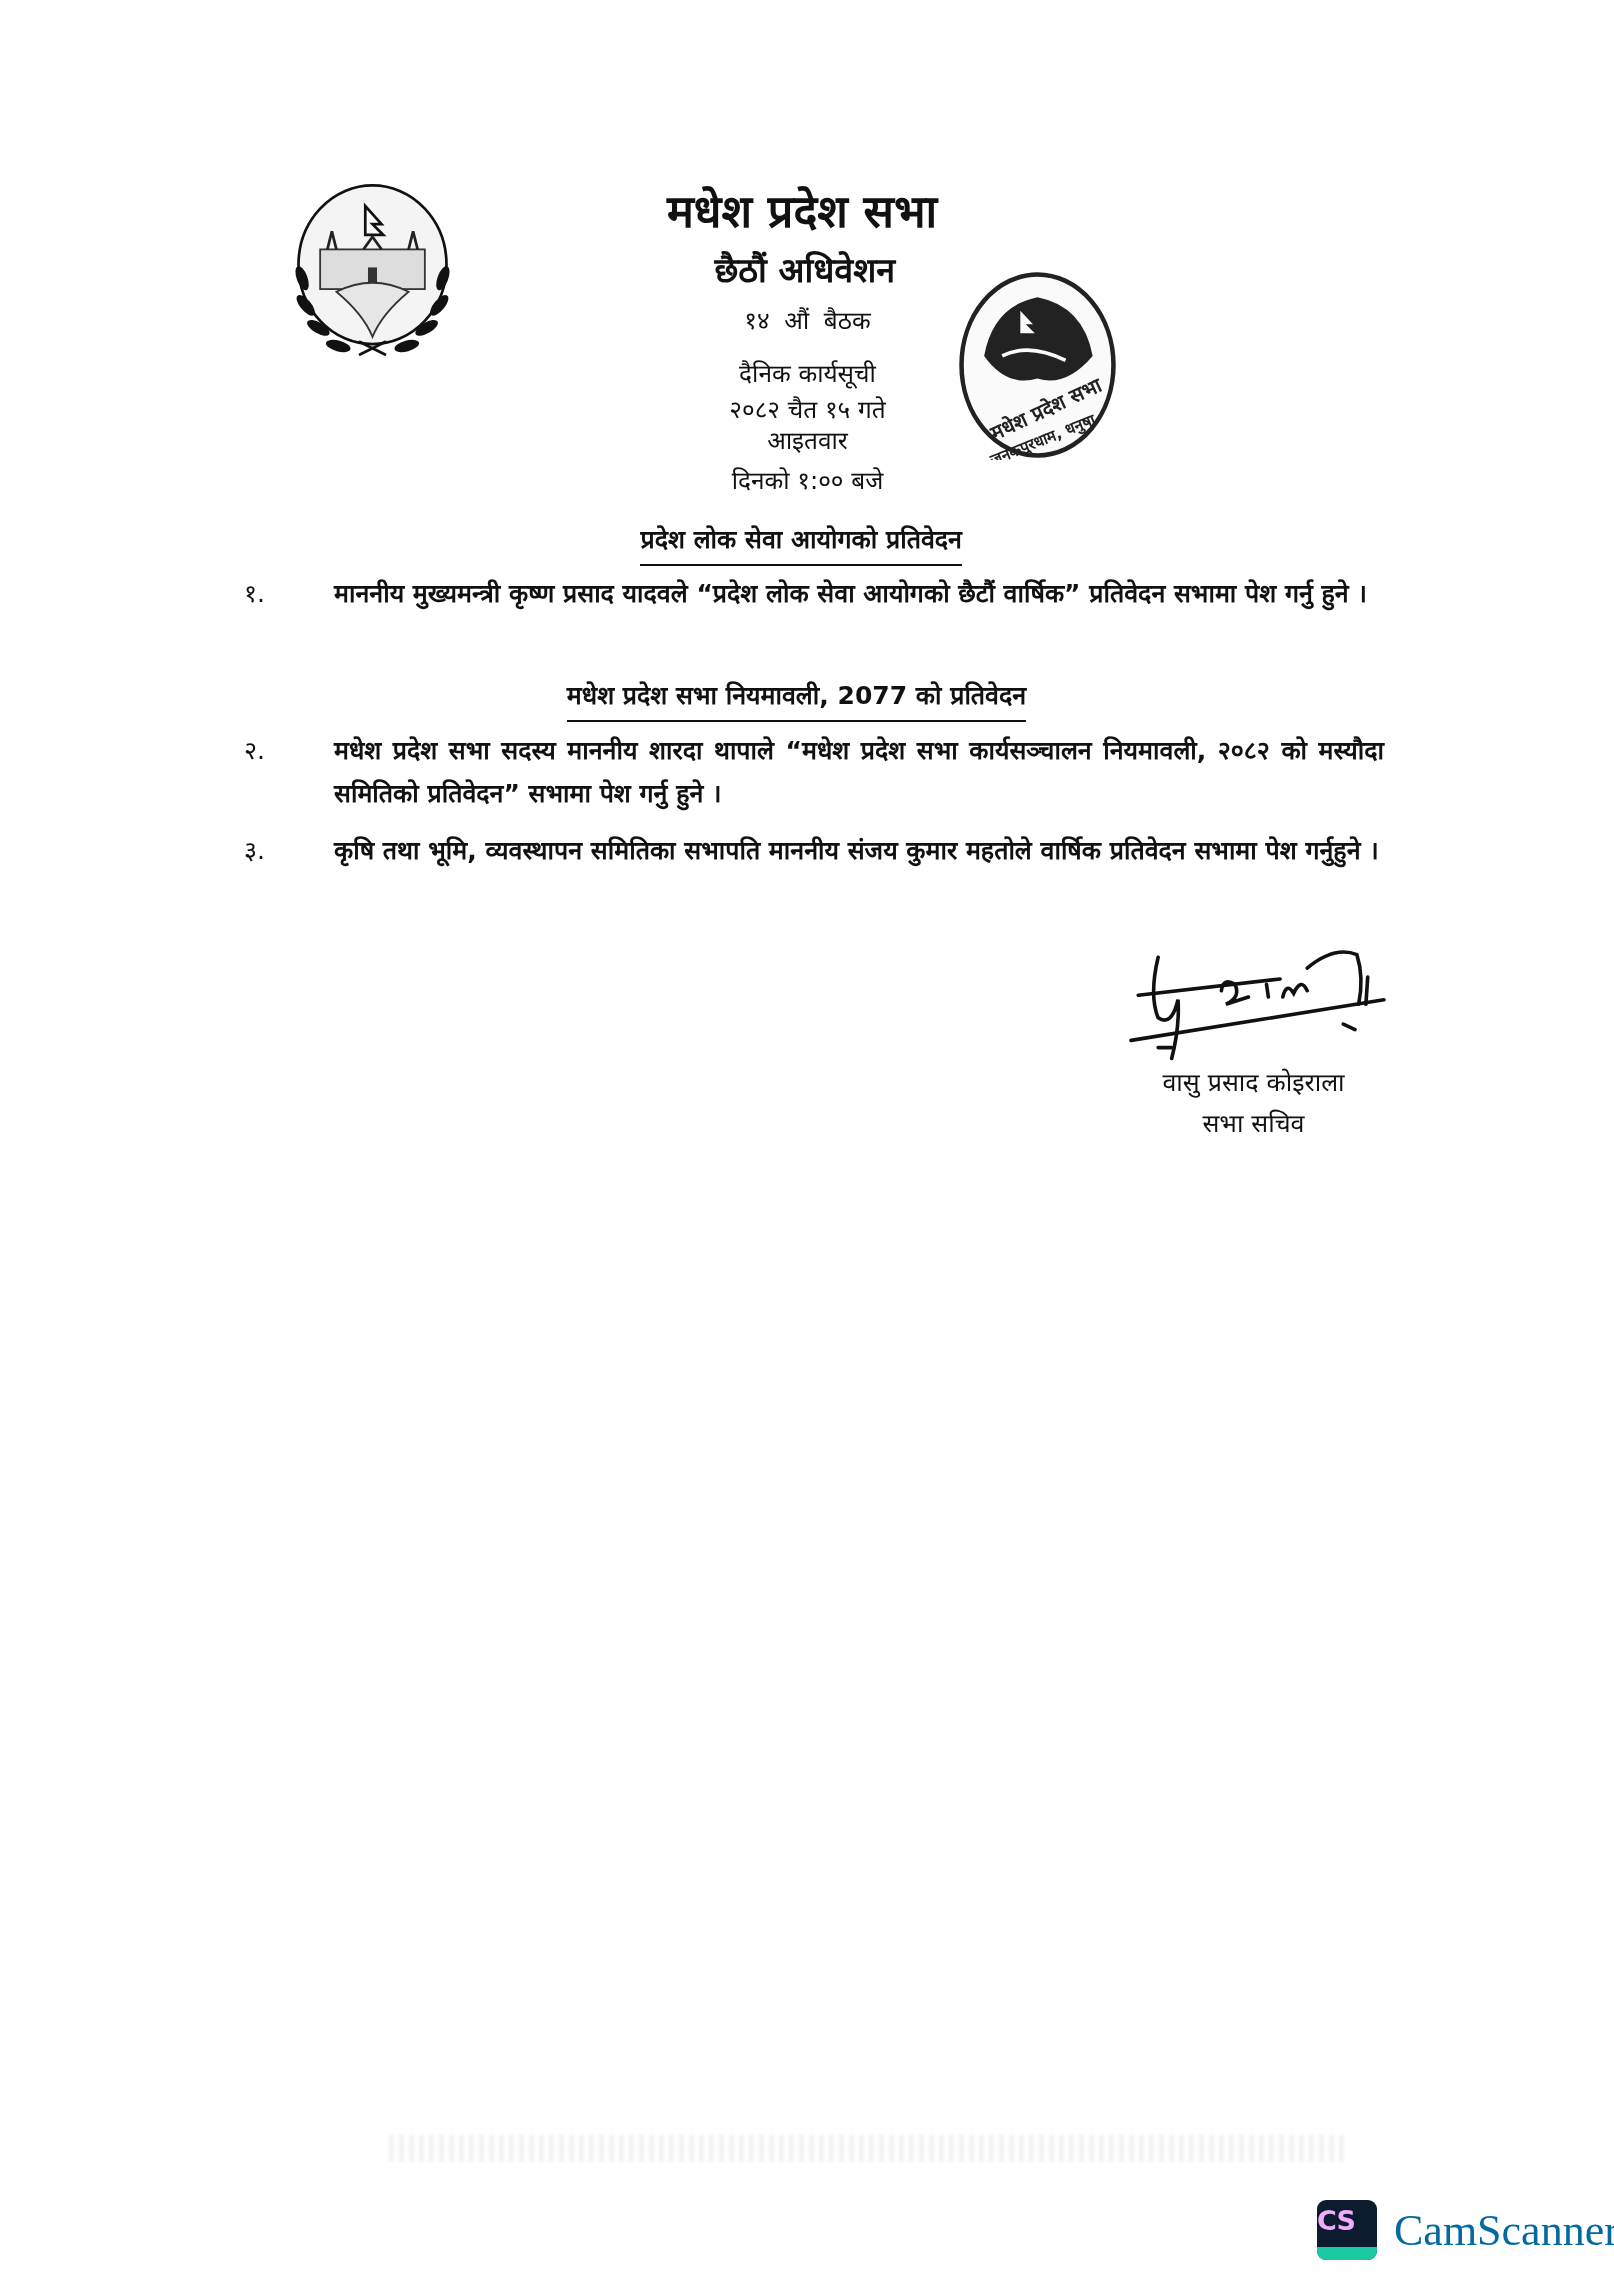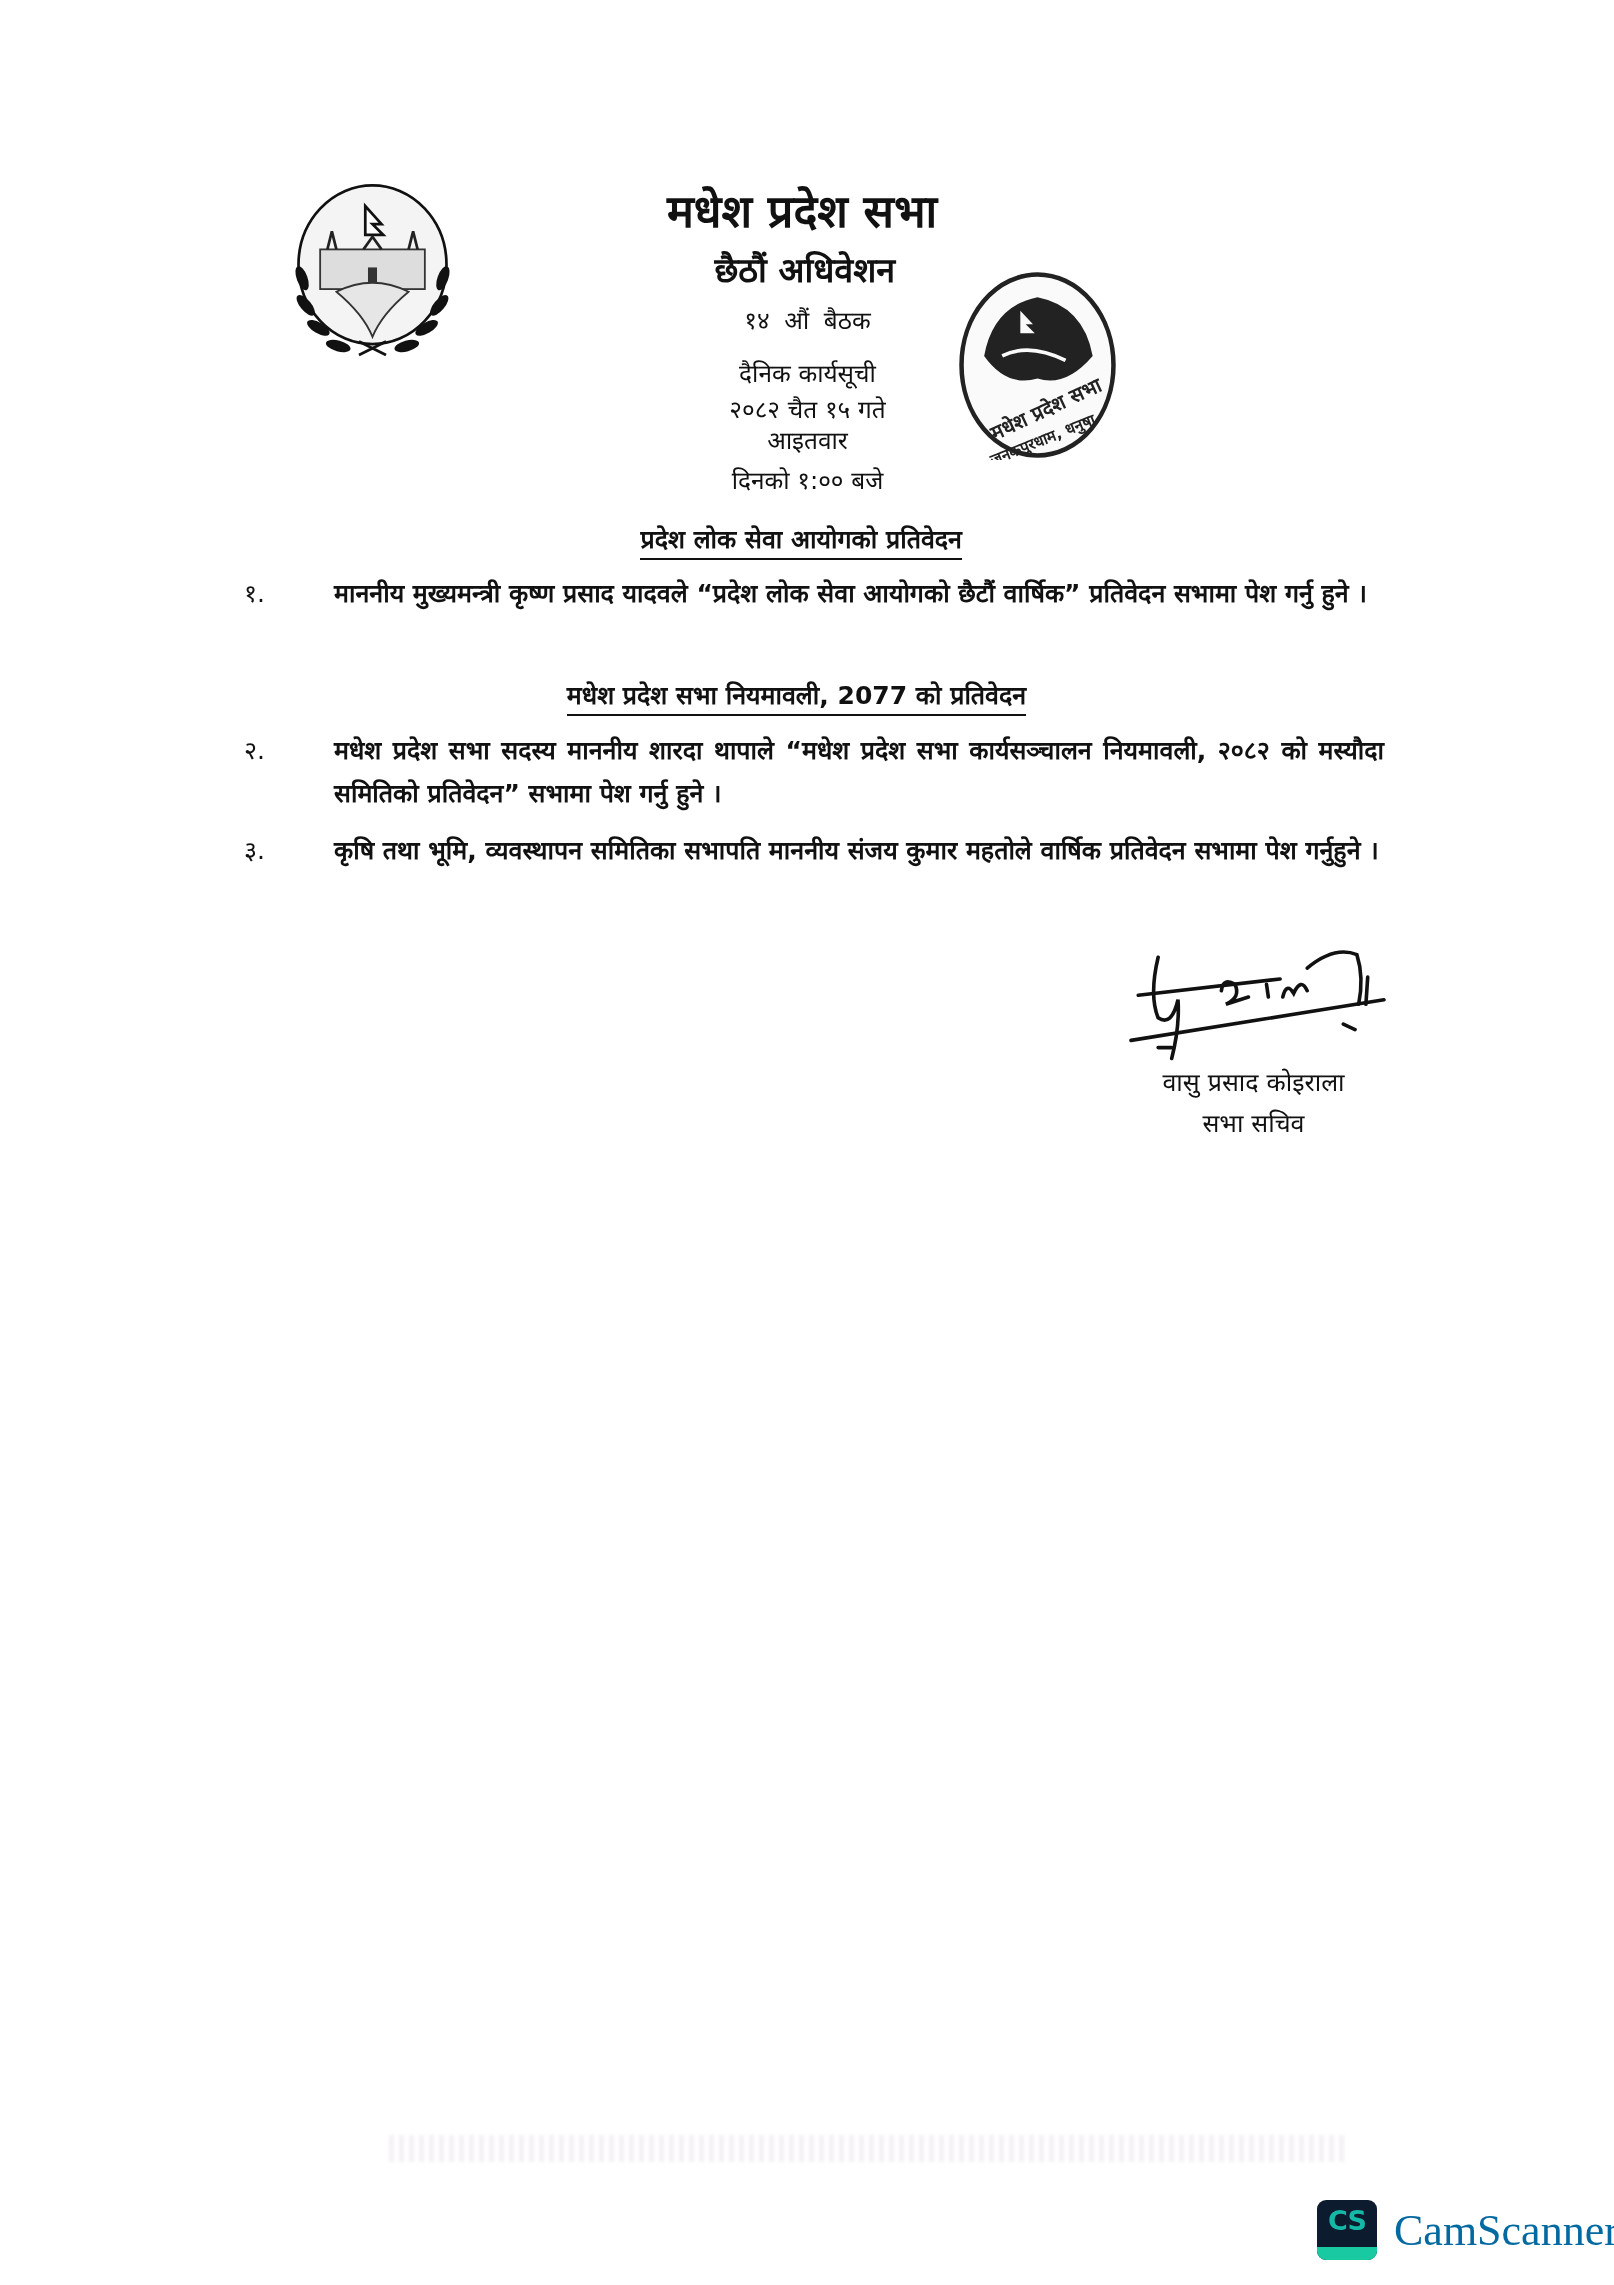--- a/index.html
+++ b/index.html
@@ -13,37 +13,37 @@
   .hdr { position: absolute; left: 0; width: 1615px; text-align: center; }
   .hdr span { display: inline-block; }
   .t1 { top: 179px; font-size: 45px; font-weight: bold; left: -5.4px; }
   .t2 { top: 246px; font-size: 34px; font-weight: bold; left: -2.7px; }
   .t3 { top: 303px; font-size: 24.4px; font-family: Liberation Mono, monospace; }
   .t4 { top: 356px; font-size: 24.4px; }
   .t5 { top: 384px; font-size: 24.4px; margin-top: 8px; }
   .t6 { top: 423px; font-size: 24.4px; }
   .t7 { top: 463px; font-size: 24.4px; }
   .sec-heading { position: absolute; left: 0; width: 1615px; text-align: center; font-size: 25px; font-weight: bold; }
-  .sec-heading span { border-bottom: 2.7px solid #111; padding-bottom: 4px; }
+  .sec-heading span { border-bottom: 2.7px solid #111; padding-bottom: 10px; }
   .sh1 { top: 521px; left: -6.3px; }
   .sh2 { top: 677px; left: -11px; }
   .item { position: absolute; left: 244px; width: 1140px; font-size: 25px; font-weight: bold; line-height: 43px; }
   .item .num { position: absolute; left: 0; top: 0; width: 54px; font-weight: normal; }
   .item .body { margin-left: 90px; text-align: justify; text-align-last: left; }
   .i1 { top: 572px; }
   .i2 { top: 729px; }
   .i3 { top: 829px; }
   .sig { left: 1122px; top: 941px; width: 271px; height: 122px; }
   .signame { position: absolute; left: 1104px; width: 299px; text-align: center; font-size: 25px; }
   .sn1 { top: 1064px; }
   .sn2 { top: 1105px; }
   .cs-mark { left: 1317px; top: 2200px; display: flex; align-items: center; }
   .cs-logo { width: 60px; height: 60px; border-radius: 9px; background: #0d1b2e; position: relative; overflow: hidden; }
   .cs-logo .band { position: absolute; left: 0; bottom: 0; width: 100%; height: 12.7px; background: #19c9a2; }
-  .cs-logo .txt { position: absolute; left: 0; top: 5.4px; width: 100%; text-align: center; color: #14b8a6; font-family: "DejaVu Sans", sans-serif; font-weight: bold; font-size: 27px; letter-spacing: -0.9px; }
+  .cs-logo .txt { position: absolute; left: 0; top: 5.4px; width: 100%; text-align: left; color: #f0abfc; font-family: "DejaVu Sans", sans-serif; font-weight: bold; font-size: 27px; letter-spacing: -0.9px; }
   .cs-name { margin-left: 17px; font-family: "Liberation Serif", "DejaVu Serif", serif; font-size: 44px; color: #0369a1; }
   .bleed { left: 389px; top: 2135px; width: 959px; height: 27px;
     background: repeating-linear-gradient(90deg, rgba(220,215,225,0.35) 0 5.4px, rgba(255,255,255,0) 5.4px 10px); filter: blur(1.8px); }
 </style>
 </head>
 <body>
 
 <div class="abs emblem">
   <svg width="181" height="185" viewBox="0 0 200 205">
     <ellipse cx="100" cy="95" rx="82" ry="88" fill="#f4f4f4" stroke="#111" stroke-width="3"></ellipse>

